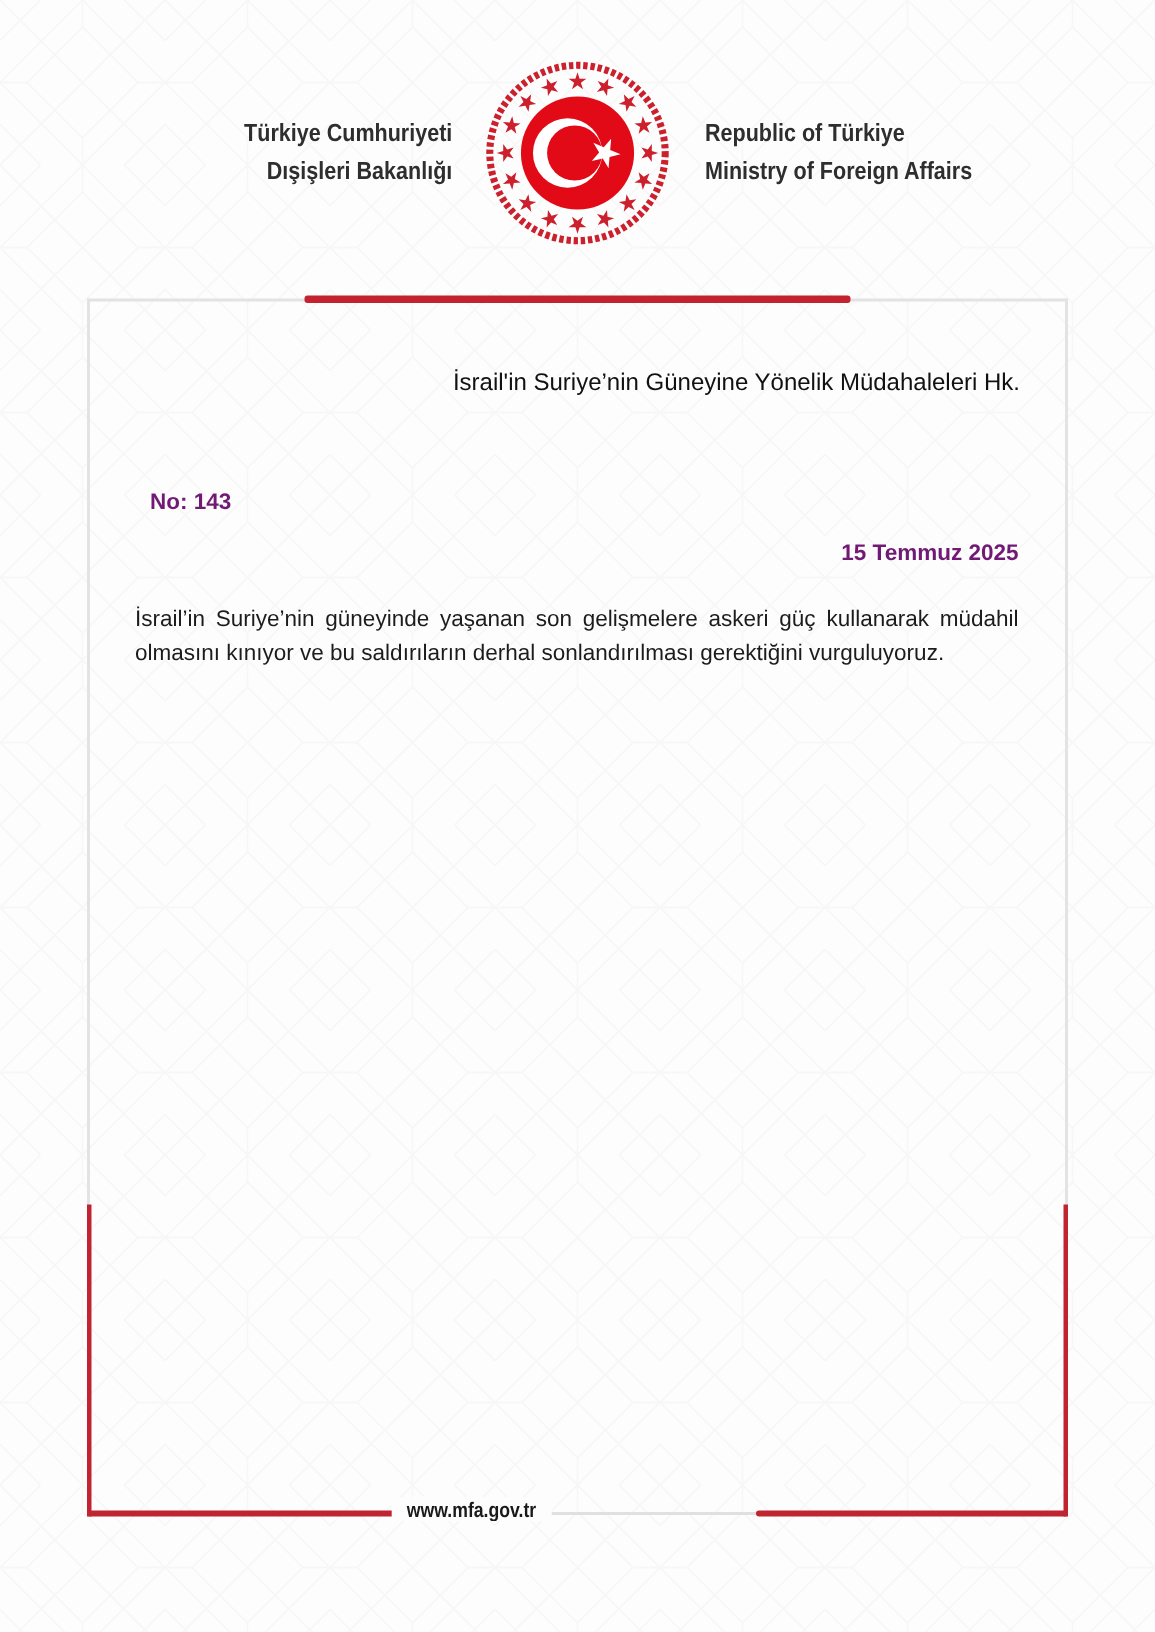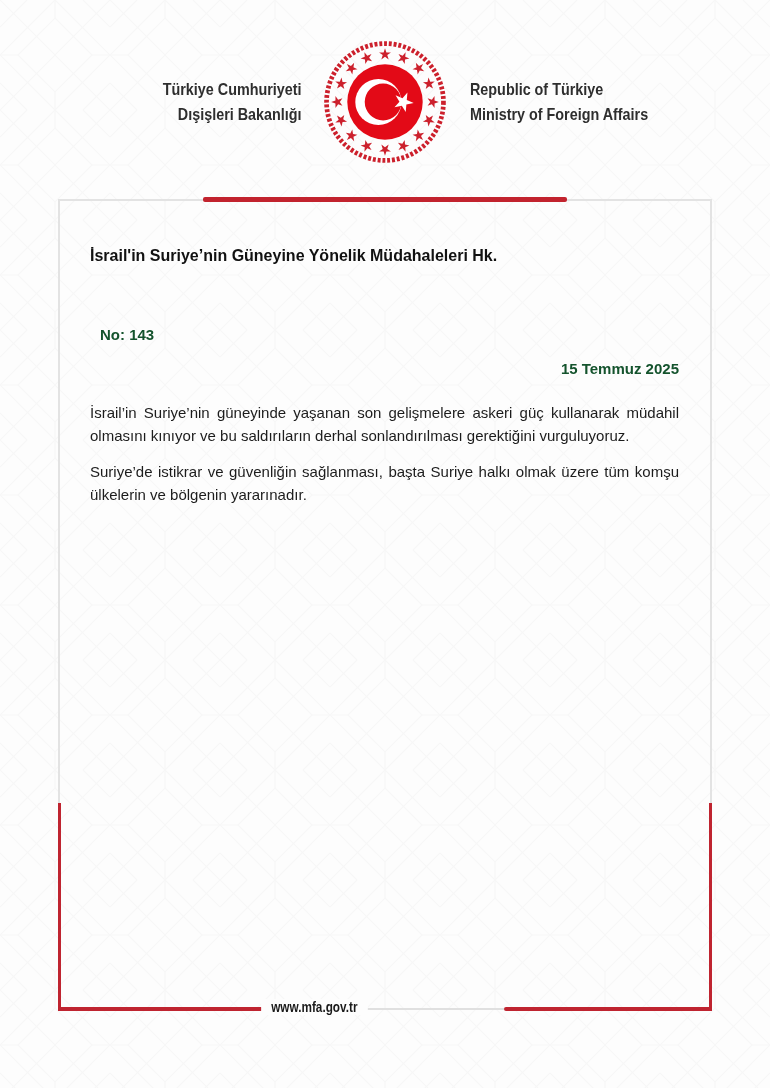--- a/index.html
+++ b/index.html
@@ -41,23 +41,23 @@
     position:absolute;left:0;top:998px;width:629px;text-align:center;z-index:4;
   }
   #footer-site span{
     display:inline-block;background:#fdfdfd;padding:0 12px;
     font-size:14px;font-weight:700;color:#1a1a1a;
     transform:scaleX(0.84);transform-origin:center center;
   }
   
   #doc-title{
     position:absolute;left:90px;top:247px;width:590px;z-index:2;
-    text-align:left;font-size:16px;font-weight:700;color:#111;
+    text-align:right;font-size:16px;font-weight:400;color:#111;
   }
-  #doc-meta{position:absolute;left:100px;top:326px;width:579px;z-index:2;font-size:15px;font-weight:700;color:#14532d;}
+  #doc-meta{position:absolute;left:100px;top:326px;width:579px;z-index:2;font-size:15px;font-weight:700;color:#701a75;}
   #doc-number{float:left;}
   #doc-date{float:right;margin-top:34px;}
   #doc-body{position:absolute;left:90px;top:399px;width:589px;z-index:2;}
   #doc-body p{
     margin:2px 0 13px 0;font-size:15px;line-height:23px;color:#1c1c1c;
     text-align:justify;text-justify:inter-word;
   }
 </style>
 </head>
 <body>
@@ -128,18 +128,17 @@
 
 <div id="doc-title">İsrail'in Suriye’nin Güneyine Yönelik Müdahaleleri Hk.</div>
 
 <div id="doc-meta">
   <span id="doc-number">No: 143</span>
   <span id="doc-date">15 Temmuz 2025</span>
 </div>
 
 <div id="doc-body">
   <p>İsrail’in Suriye’nin güneyinde yaşanan son gelişmelere askeri güç kullanarak müdahil olmasını kınıyor ve bu saldırıların derhal sonlandırılması gerektiğini vurguluyoruz.</p>
-  <p>Suriye’de istikrar ve güvenliğin sağlanması, başta Suriye halkı olmak üzere tüm komşu ülkelerin ve bölgenin yararınadır.</p>
 </div>
 
 <div id="footer-site">
   <span>www.mfa.gov.tr</span>
 </div>
 
 </body></html>

